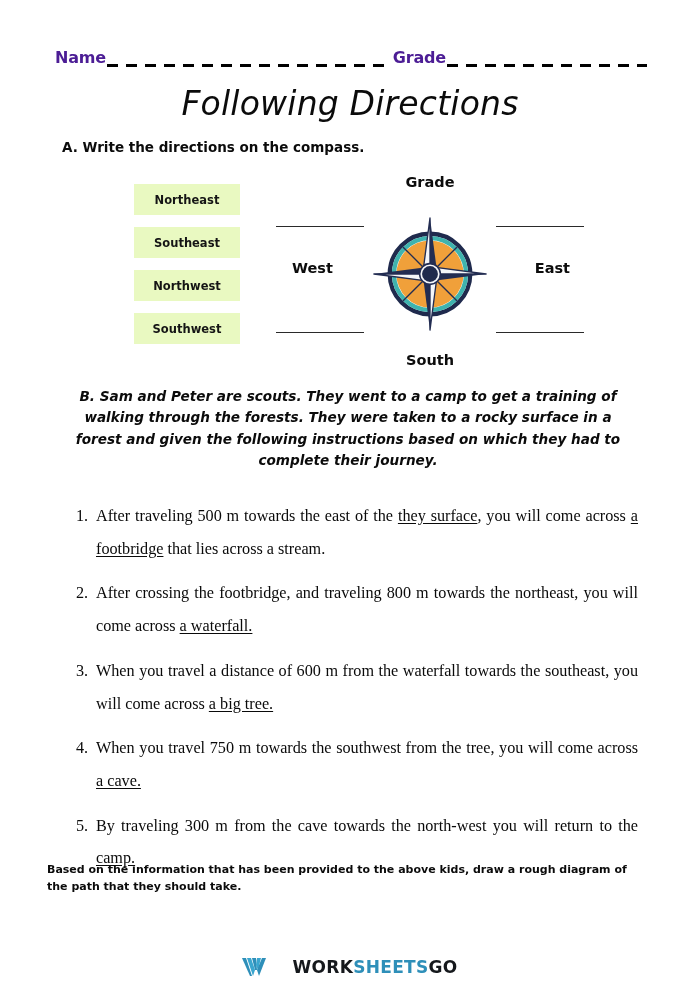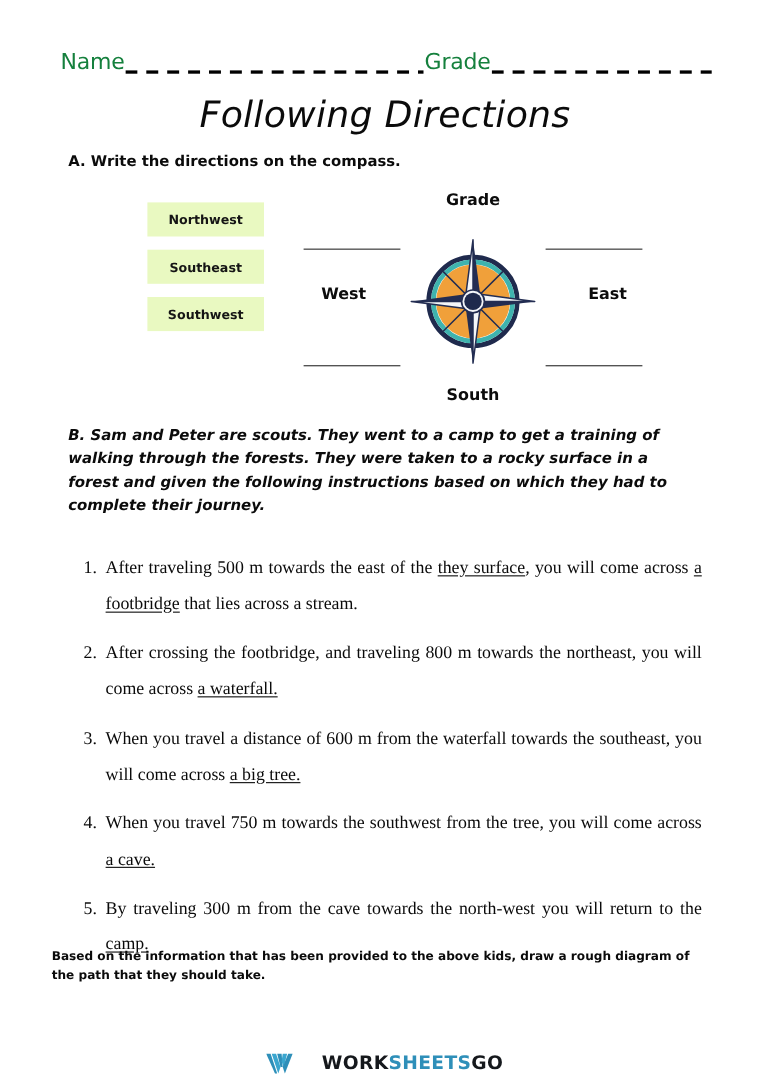--- a/index.html
+++ b/index.html
@@ -28,24 +28,24 @@
     position: absolute;
     top: 42px;
     left: 55px;
     right: 52px;
     height: 26px;
     display: flex;
     align-items: flex-end;
   }
   .nameline .lbl {
     font-family: "DejaVu Sans", sans-serif;
-    font-weight: normal;
-    font-size: 20px;
+    font-weight: bold;
+    font-size: 16px;
     letter-spacing: -0.2px;
-    color: #15803d;
+    color: #4c1d95;
     white-space: nowrap;
     line-height: 1;
     padding-bottom: 2px;
   }
   .dashfill {
     flex: 1 1 auto;
     height: 11px;
     margin: 0 1px 1px 1px;
     background-image: repeating-linear-gradient(
         to right,
@@ -155,20 +155,21 @@
     position: absolute;
     top: 386px;
     left: 62px;
     width: 572px;
     font-family: "DejaVu Sans", sans-serif;
     font-weight: bold;
     font-style: italic;
     font-size: 13.6px;
     line-height: 1.58;
     color: #0b0b0b;
+    text-align: center;
   }
 
   .steps {
     position: absolute;
     top: 500px;
     left: 76px;
     width: 562px;
     font-family: "Liberation Serif", serif;
     font-size: 16.2px;
     color: #0a0a0a;
@@ -237,22 +238,23 @@
     <span class="dashfill name"></span>
     <span class="lbl">Grade</span>
     <span class="dashfill grade"></span>
   </div>
 
   <div class="title">Following Directions</div>
 
   <div class="secA-label">A. Write the directions on the compass.</div>
 
   <div class="wordbank">
+    <div class="chip">Northeast</div>
+    <div class="chip">Southeast</div>
     <div class="chip">Northwest</div>
-    <div class="chip">Southeast</div>
     <div class="chip">Southwest</div>
   </div>
 
   <div class="compass-area">
     <div class="cardinal north">Grade</div>
     <div class="cardinal south">South</div>
     <div class="cardinal west">West</div>
     <div class="cardinal east">East</div>
 
     <div class="blankline nw"></div>

